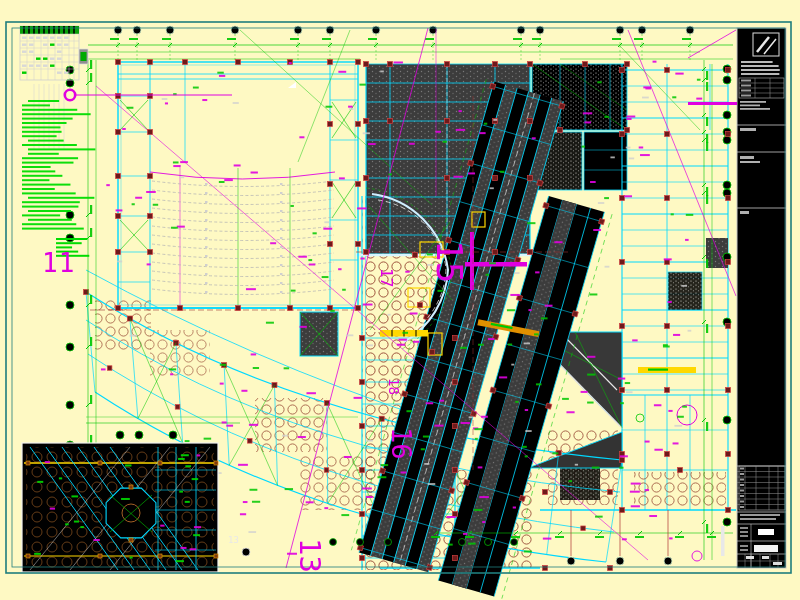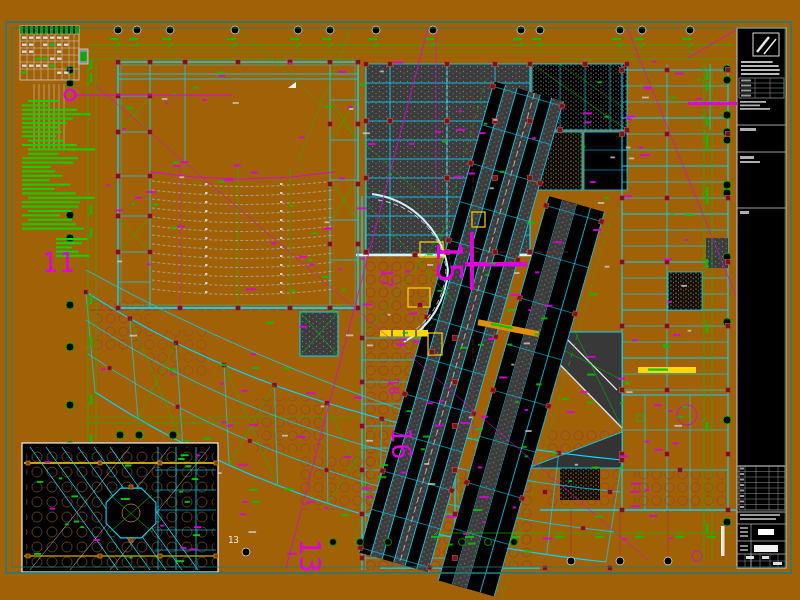--- a/index.html
+++ b/index.html
@@ -1,16 +1,16 @@
 <!DOCTYPE html>
 <html><head>
 <meta charset="utf-8">
 <style>
   html,body{margin:0;padding:0;background:#000;}
-  .stage{position:relative;width:800px;height:600px;background:#a16207;overflow:hidden;
+  .stage{position:relative;width:800px;height:600px;background:#fef9c3;overflow:hidden;
          font-family:"DejaVu Sans Mono","Liberation Mono",monospace;}
   svg text{font-family:"DejaVu Sans Mono","Liberation Mono",monospace;}
 </style>
 </head>
 <body>
 
 <div class="stage">
 <svg id="cad" width="800" height="600" viewBox="0 0 800 600">
   <defs>
     <pattern id="dots" width="7" height="5" patternUnits="userSpaceOnUse">

